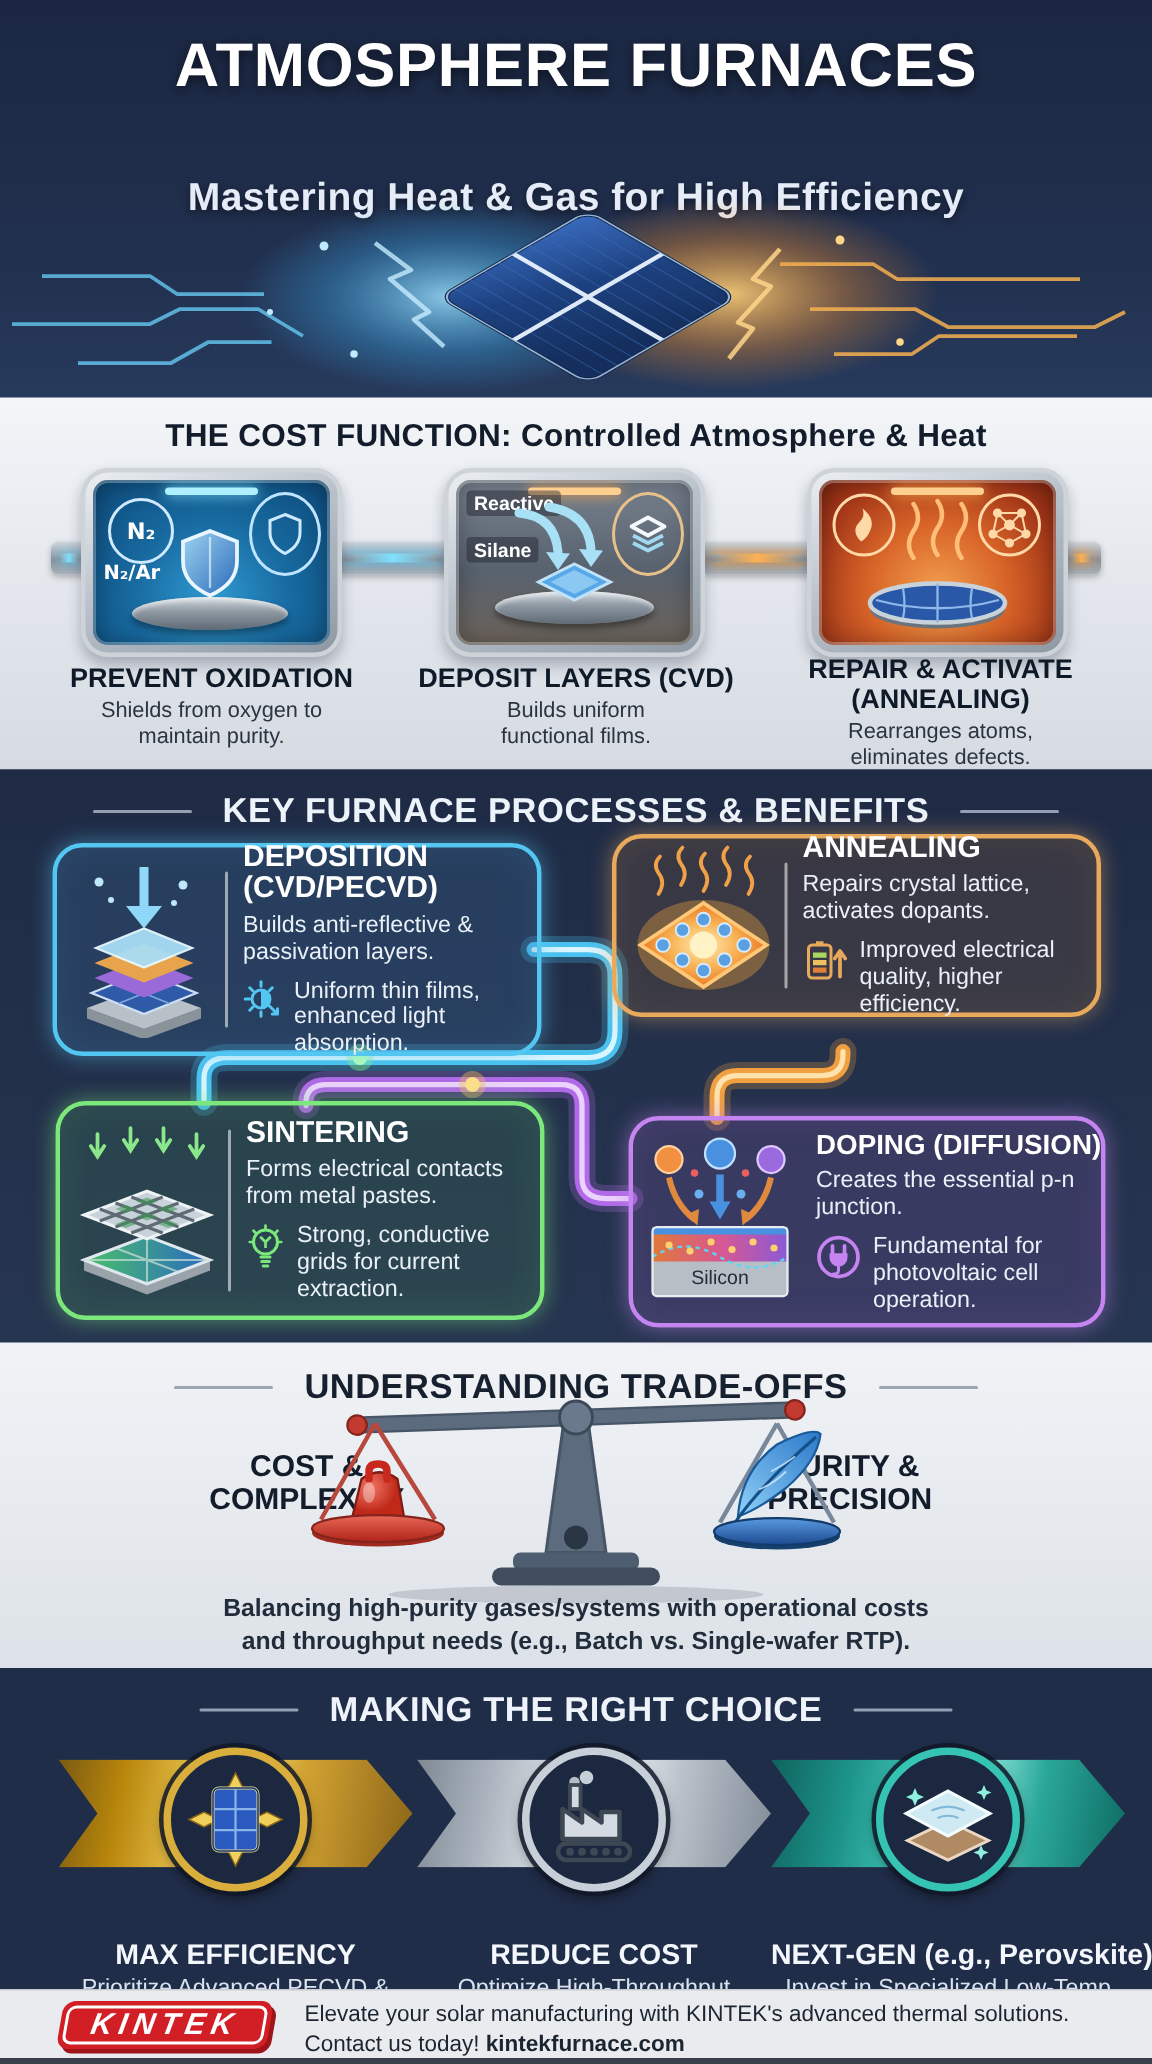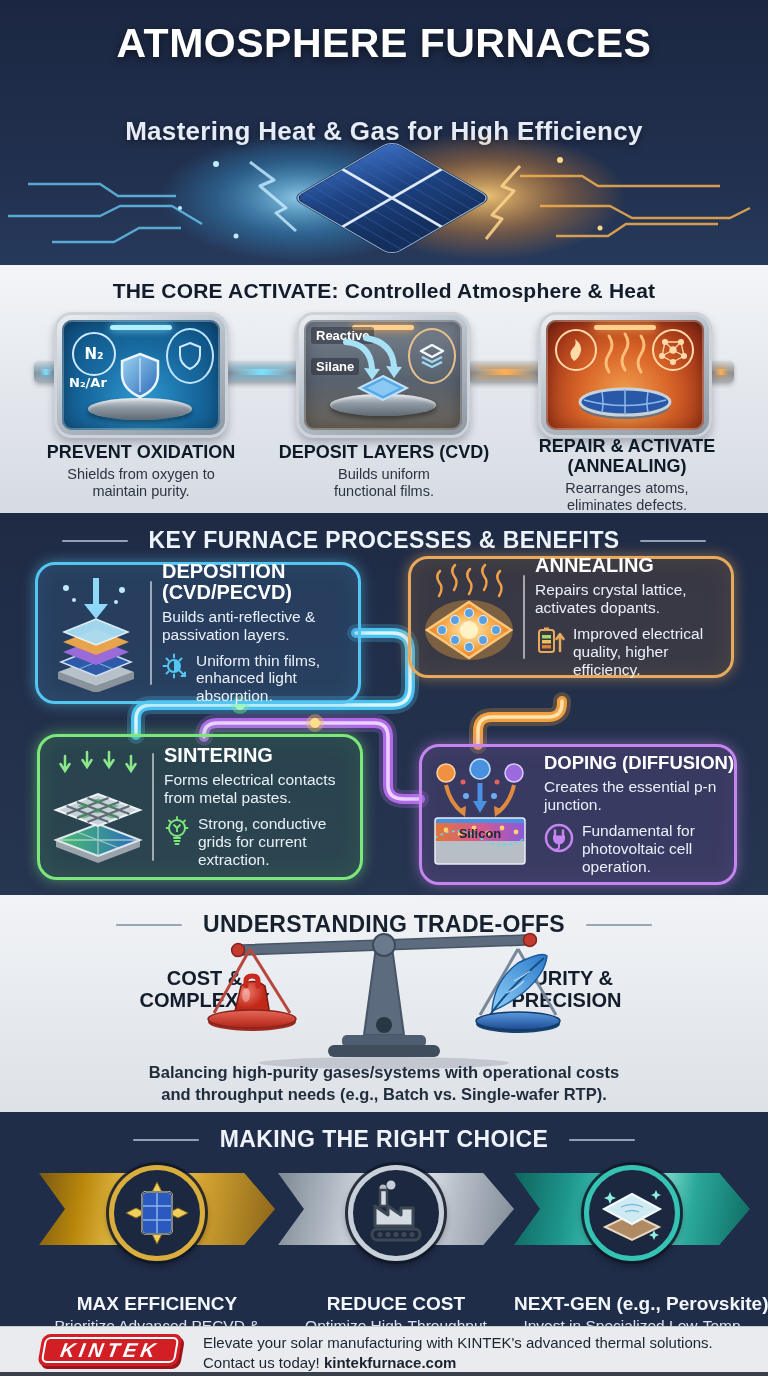--- a/index.html
+++ b/index.html
@@ -86,22 +86,22 @@
          box-shadow:0 0 14px rgba(197,132,240,.5), inset 0 0 24px rgba(197,132,240,.10);}
   .icon-zone{flex:0 0 104px;display:flex;align-items:center;justify-content:center;position:relative;}
   .divider{width:2px;align-self:stretch;margin:8px 10px 8px 2px;border-radius:1px;background:rgba(255,255,255,.55);}
   .txt{flex:1;}
   .c-title{font-size:20px;font-weight:bold;color:#ffffff;line-height:1.05;}
   .c-title.small{font-size:18.5px;white-space:nowrap;}
   .c-body{font-size:15.5px;color:#eaf0f7;line-height:1.16;margin-top:5px;}
   .benefit{display:flex;align-items:flex-start;gap:8px;margin-top:8px;}
   .benefit svg{flex:0 0 auto;margin-top:1px;}
   .b-txt{font-size:15.5px;color:#eaf0f7;line-height:1.16;}
-  .si-label{position:absolute;bottom:31px;left:50%;transform:translateX(-50%);
-            font-size:13px;font-weight:bold;color:#222b36;}
+  .si-label{position:absolute;bottom:13px;left:50%;transform:translateX(-50%);
+            font-size:13px;font-weight:normal;color:#222b36;}
 
   
   #tradeoffs .sec-head{top:15px;font-size:23px;color:#16202e;letter-spacing:.3px;}
   .to-label{position:absolute;top:72px;width:185px;text-align:center;font-weight:bold;
             font-size:20px;color:#121c2a;line-height:1.12;}
   #scale-svg{position:absolute;left:206px;top:34px;}
   .to-cap{position:absolute;top:166px;width:100%;text-align:center;font-size:16.5px;
           font-weight:bold;color:#222d3c;line-height:1.35;}
 
   
@@ -189,21 +189,21 @@
           <circle cx="236" cy="112" r="2.5"></circle>
           <circle cx="180" cy="84" r="2"></circle>
         <circle cx="560" cy="36" r="3" fill="#ffd58a"></circle>
           <circle cx="600" cy="104" r="2.5" fill="#ffd58a"></circle>
       </g>
     </svg>
   </div>
 
   <div id="core" class="sec">
     <div class="sec-head">
-      <span>THE CORE ACTIVATE:</span><span> Controlled Atmosphere &amp; Heat</span>
+      <span>THE COST FUNCTION:</span><span> Controlled Atmosphere &amp; Heat</span>
     </div>
 
     <div class="pipe pipe-blue" style="left:34px;width:24px;"></div>
     <div class="pipe pipe-blue" style="left:224px;width:76px;"></div>
     <div class="pipe pipe-orange" style="left:468px;width:74px;"></div>
     <div class="pipe pipe-orange" style="left:708px;width:26px;"></div>
 
     <div class="furnace" style="left:54px;">
       <div class="f-frame">
         <div class="f-screen scr-blue">

